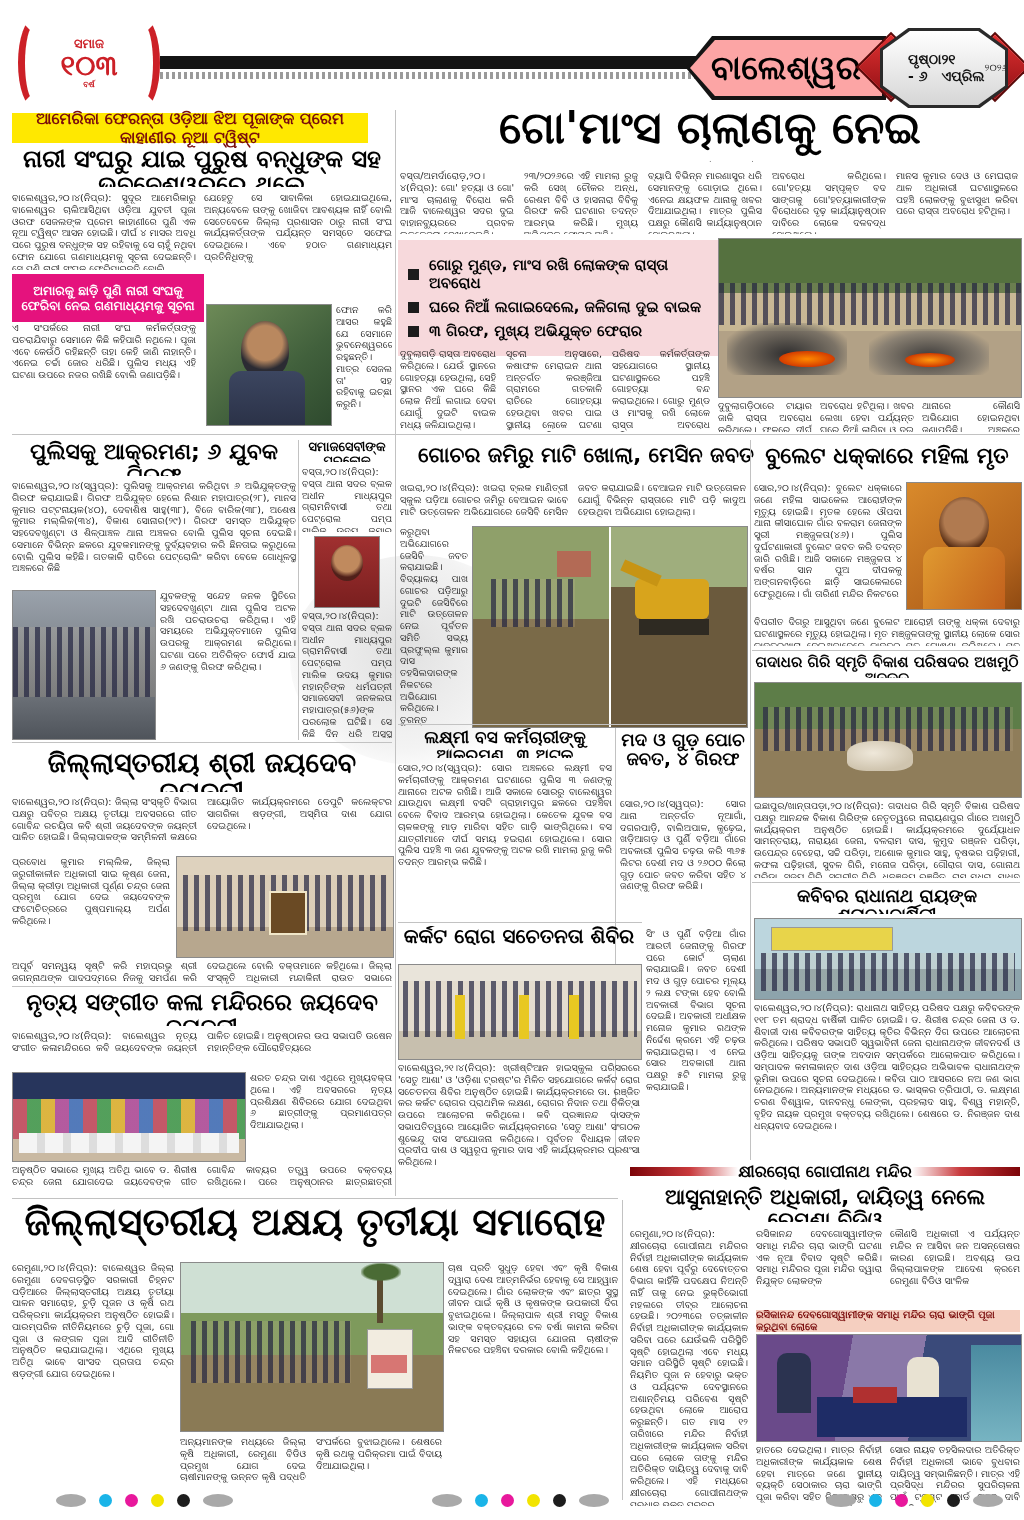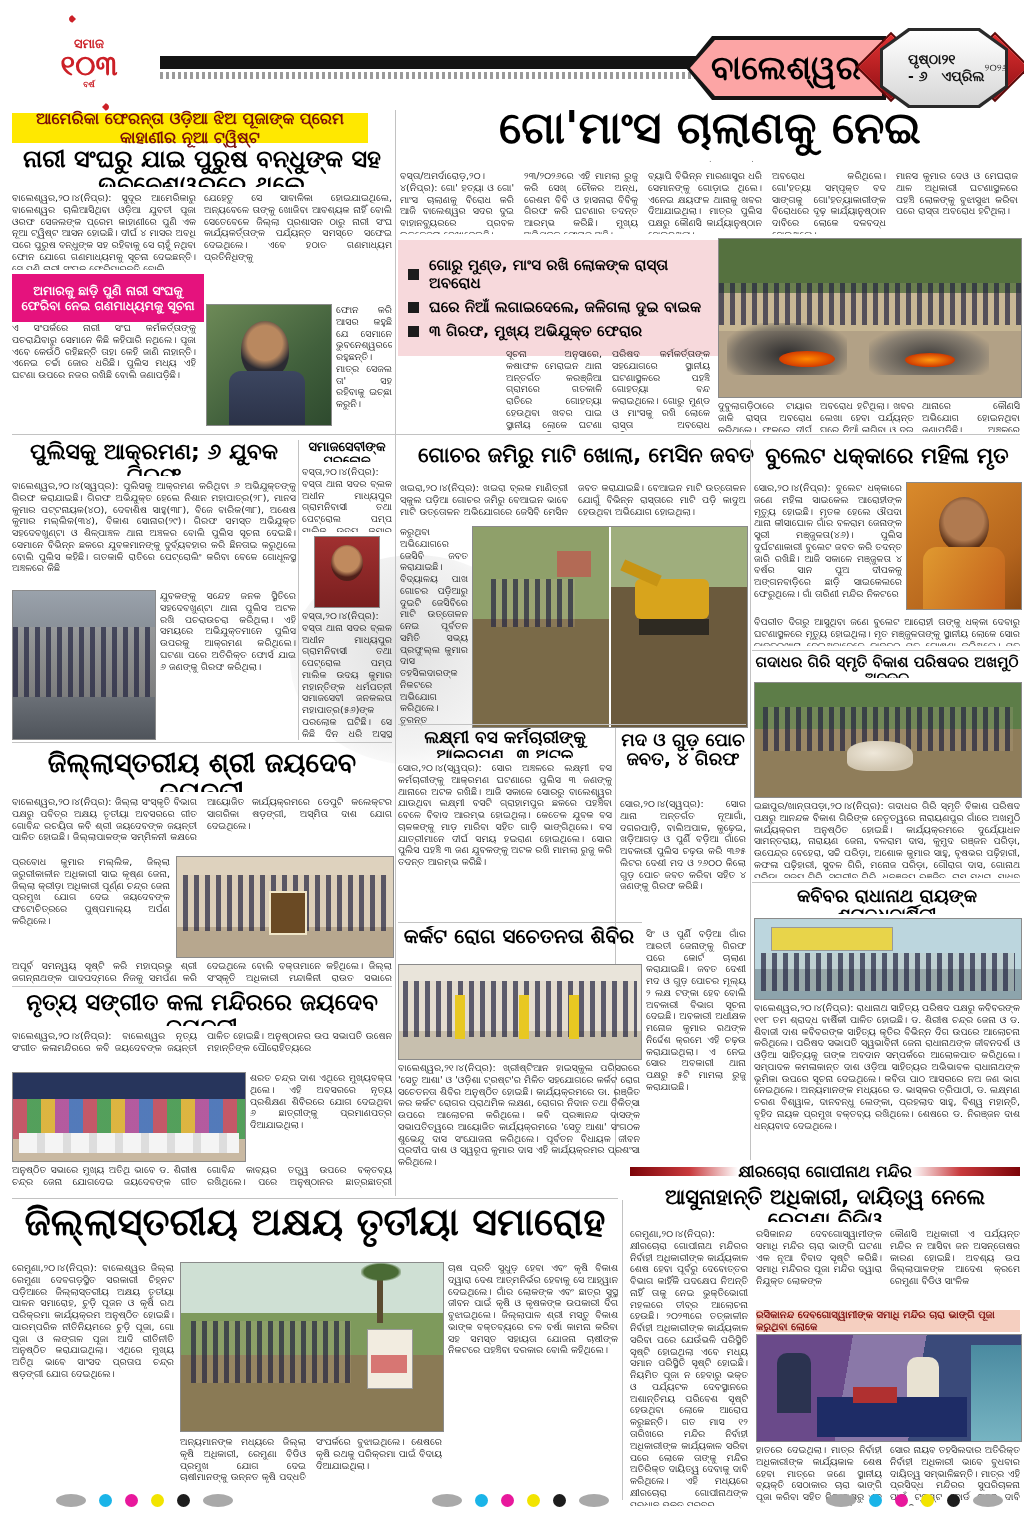--- a/index.html
+++ b/index.html
@@ -45,21 +45,21 @@
   .ell{width:30px;height:13px;border-radius:50%;background:#a9a9a9;}
   .dot{width:13px;height:13px;border-radius:50%;}
   .dot.c{background:#1ab4e8;} .dot.m{background:#e8189c;} .dot.y{background:#f2e400;} .dot.k{background:#1d1d1d;}
   .wm{background:radial-gradient(circle at 45% 45%,rgba(120,120,120,.45),rgba(160,160,160,.25) 55%,transparent 72%);border-radius:50%;opacity:.5;}
 </style>
 </head>
 <body>
 
 <div id="page">
 
-  <div class="abs" style="left:18px;top:20px;width:142px;height:86px;display:flex;align-items:center;justify-content:center;gap:10px;flex-direction:column;">
+  <div class="abs" style="left:18px;top:20px;width:142px;height:86px;display:flex;align-items:center;justify-content:center;gap:10px;">
     <div class="paren l"></div>
     <div class="logo-mid" style="width:74px;height:82px;">
       <div style="font-size:13px;font-weight:bold;">ସମାଜ</div>
       <div style="font-size:28px;font-weight:bold;line-height:1;">୧୦୩</div>
       <div style="font-size:8px;font-weight:bold;">ବର୍ଷ</div>
     </div>
     <div class="paren r"></div>
   </div>
 
   <div class="abs blackbar" style="left:160px;top:56px;width:536px;height:13px;"></div>
@@ -120,20 +120,21 @@
   </div>
 
   <div class="abs photo" style="left:718px;top:238px;width:302px;height:158px;background:linear-gradient(#55713f 0 34%,#c7b794 34% 58%,#b2a186 58% 100%);">
     <div class="people-strip" style="left:0;top:44px;width:302px;height:42px;"></div>
     <div style="position:absolute;left:8px;top:84px;width:120px;height:52px;background:radial-gradient(ellipse at 50% 60%,rgba(40,40,42,.95),rgba(70,70,72,.5) 60%,transparent 80%);"></div>
     <div style="position:absolute;left:150px;top:90px;width:120px;height:46px;background:radial-gradient(ellipse at 50% 60%,rgba(48,48,50,.9),rgba(90,90,92,.45) 60%,transparent 80%);"></div>
     <div style="position:absolute;left:60px;top:112px;width:56px;height:16px;background:radial-gradient(ellipse,#ff8a00,#d43c00 70%,transparent 100%);border-radius:50%;"></div>
     <div style="position:absolute;left:186px;top:114px;width:50px;height:14px;background:radial-gradient(ellipse,#ff9a10,#cf3a00 70%,transparent 100%);border-radius:50%;"></div>
   </div>
 
+  <div class="abs body-txt" style="left:400px;top:348px;width:96px;height:84px;">ଦୁବୁଲାଗଡ଼ି ରାସ୍ତା ଅବରୋଧ କରିଥିଲେ। ଯେଉଁ ସ୍ଥାନରେ ଗୋହତ୍ୟା ହେଉଥିଲା, ସେହି ସ୍ଥାନର ଏକ ଘରେ କିଛି ଲୋକ ନିଆଁ ଲଗାଇ ଦେବା ଯୋଗୁଁ ଦୁଇଟି ବାଇକ ମଧ୍ୟ ଜଳିଯାଇଥିଲା।</div>
   <div class="abs body-txt" style="left:506px;top:348px;width:96px;height:84px;">ସୂଚନା ଅନୁସାରେ, କଷାଫଳ ମେରାଇନ ଥାନା ଅନ୍ତର୍ଗତ କରଞ୍ଜିଆ ଗ୍ରାମରେ ଗତକାଳି ରାତିରେ ଗୋହତ୍ୟା ହେଉଥିବା ଖବର ପାଇ ସ୍ଥାନୀୟ ଲୋକେ ଘଟଣା ସ୍ଥଳରେ ପହଞ୍ଚିଥିଲେ।</div>
   <div class="abs body-txt" style="left:612px;top:348px;width:98px;height:84px;">ପରିଷଦ କର୍ମକର୍ତ୍ତାଙ୍କ ସହଯୋଗରେ ସ୍ଥାନୀୟ ଘଟଣାସ୍ଥଳରେ ପହଞ୍ଚି ଗୋହତ୍ୟା ବନ୍ଦ କରାଇଥିଲେ। ଗୋରୁ ମୁଣ୍ଡ ଓ ମାଂସକୁ ରଖି ଲୋକେ ରାସ୍ତା ଅବରୋଧ କରିଥିଲେ।</div>
   <div class="abs body-txt" style="left:718px;top:400px;width:94px;height:32px;">ଦୁବୁଲାଗଡ଼ିଠାରେ ଟାୟାର ଜାଳି ରାସ୍ତା ଅବରୋଧ କରିଥିଲେ। ଫଳରେ ଦୀର୍ଘ ସମୟ ଯାତାୟାତ ବନ୍ଦ ହୋଇଯାଇଥିଲା।</div>
   <div class="abs body-txt" style="left:820px;top:400px;width: 94px;height:32px;">ଅବରୋଧ ହଟିଥିଲା। ଖବର ଲେଖା ହେବା ପର୍ଯ୍ୟନ୍ତ ଘରେ ନିଆଁ ଲାଗିବା ଓ ଦୁଇ ବାଇକ ଜଳିଯିବା ସଂପର୍କରେ</div>
   <div class="abs body-txt" style="left:922px;top:400px;width:98px;height:32px;">ଥାନାରେ କୌଣସି ଅଭିଯୋଗ ହୋଇନଥିବା ଜଣାପଡ଼ିଛି। ଅଞ୍ଚଳରେ ଉତ୍ତେଜନା ଲାଗି ରହିଛି।</div>
 
   <div class="abs hr" style="left:12px;top:434px;width:1008px;"></div>
 
   <div class="abs hl" style="left:12px;top:440px;width:284px;height:36px;font-size:22px;">ପୁଲିସକୁ ଆକ୍ରମଣ; ୬ ଯୁବକ ଗିରଫ</div>
   <div class="abs body-txt" style="left:12px;top:480px;width:284px;height:106px;">ବାଲେଶ୍ୱର,୨୦।୪(ସ୍ୱପ୍ର): ପୁଲିସକୁ ଆକ୍ରମଣ କରିଥିବା ୬ ଅଭିଯୁକ୍ତଙ୍କୁ ଗିରଫ କରାଯାଇଛି। ଗିରଫ ଅଭିଯୁକ୍ତ ହେଲେ ନିଶାନ ମହାପାତ୍ର(୨୮), ମାନସ କୁମାର ପଟ୍ଟନାୟକ(୪୦), ଦେବାଶିଷ ସାହୁ(୩୮), ବିଜେ ବାରିକ(୩୮), ଅଶେଷ କୁମାର ମଲ୍ଲିକ(୩୪), ବିକାଶ ସୋନାର(୨୯)। ଗିରଫ ସମସ୍ତ ଅଭିଯୁକ୍ତ ସହଦେବଖୁଣ୍ଟା ଓ ଶିଳ୍ପାଞ୍ଚଳ ଥାନା ଅଞ୍ଚଳର ବୋଲି ପୁଲିସ ସୂଚନା ଦେଇଛି। ସେମାନେ ବିଭିନ୍ନ ଛକରେ ଯୁବକମାନଙ୍କୁ ଦୁର୍ବ୍ୟବହାର କରି ଛିନତାଇ କରୁଥିଲେ ବୋଲି ପୁଲିସ କହିଛି। ଗତକାଳି ରାତିରେ ପେଟ୍ରୋଲିଂ କରିବା ବେଳେ ଗୋଧୂଳସ୍ଥ ଅଞ୍ଚଳରେ କିଛି</div>

